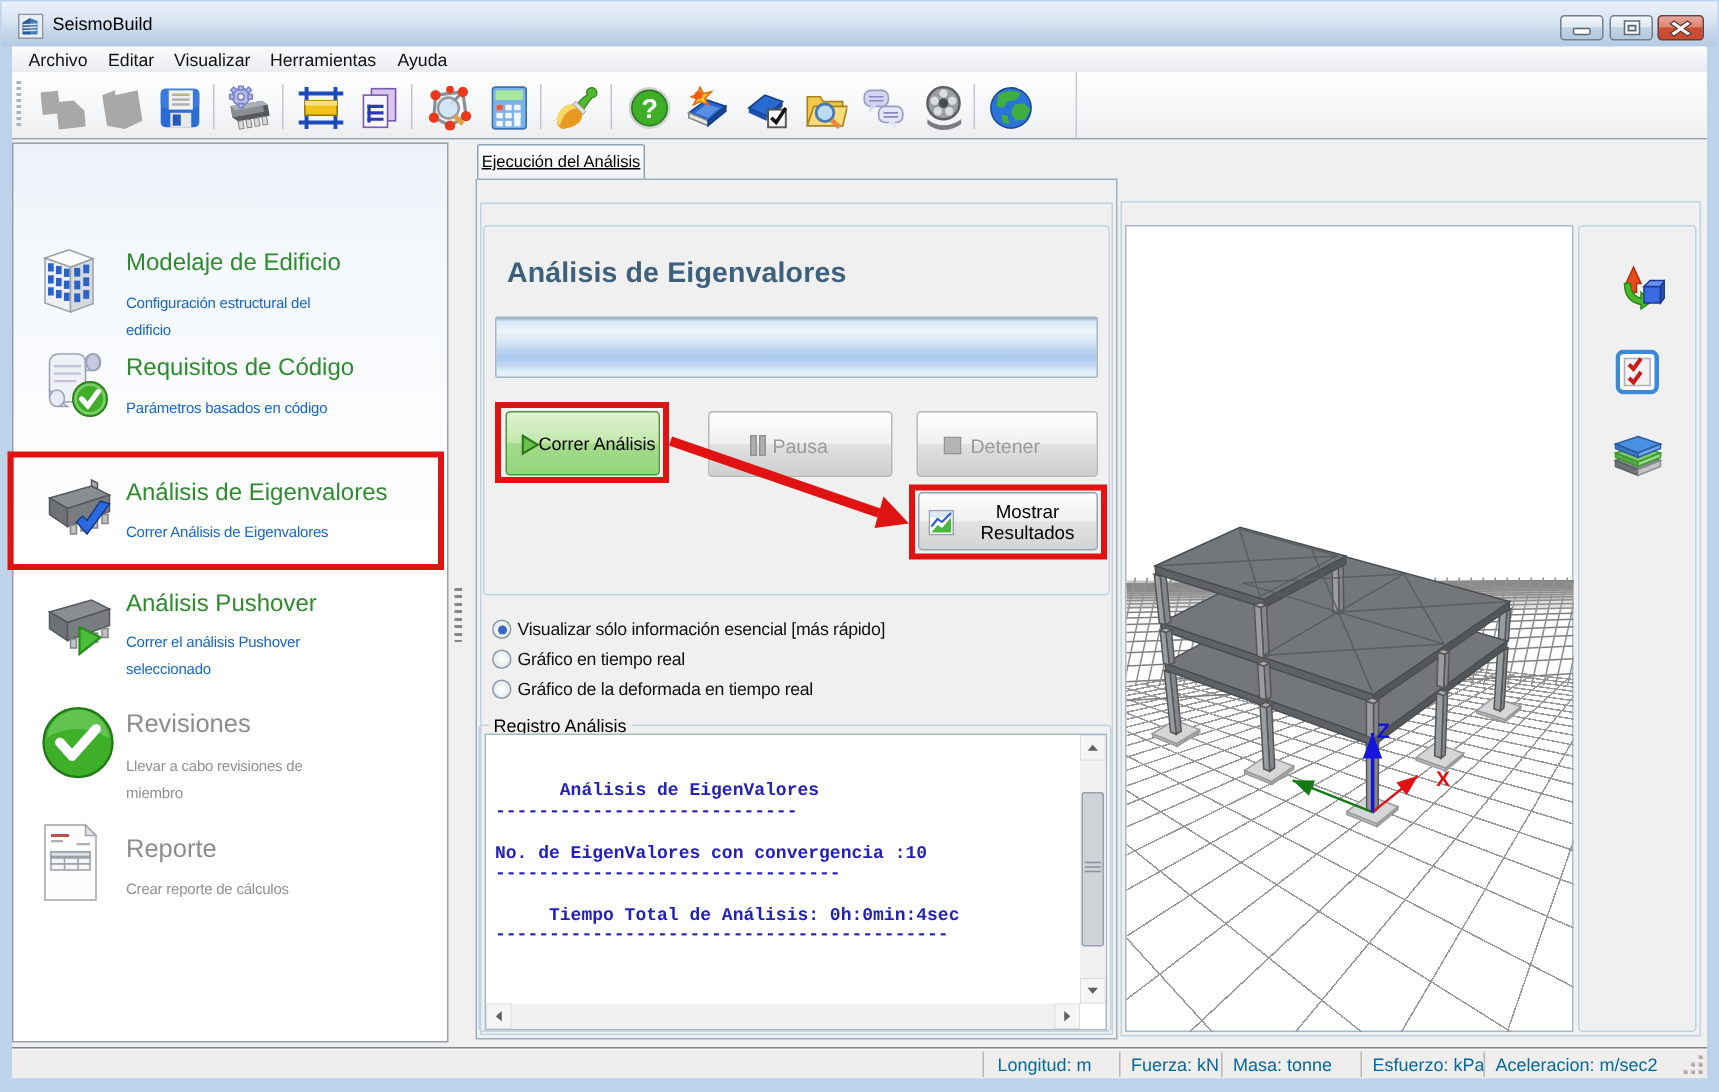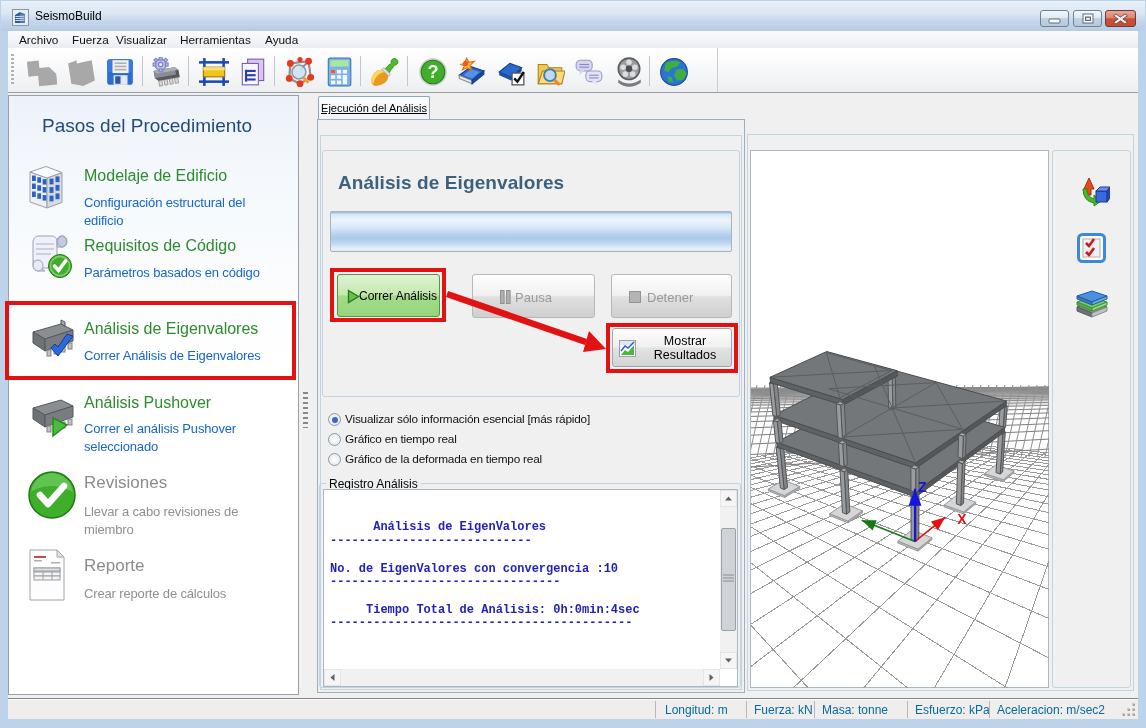--- a/index.html
+++ b/index.html
@@ -30,21 +30,21 @@
   background:repeating-linear-gradient(#aab2ba 0 2px, transparent 2px 4px); }
 .tsep { position:absolute; top:8px; width:1px; height:30px; background:#c2c7cd; }
 .ticon { position:absolute; top:9px; width:30px; height:30px; }
 
 #contentbg { left:8px; top:93px; width:1130px; height:605px; background:#f0f0f0; }
 
 #leftpanel { left:8px; top:95px; width:291px; height:600px; background:#fff; border:1px solid #98a0ac;
   background:linear-gradient(#edf2f9 0%, #f4f8fc 12%, #ffffff 45%); }
 #lp-head { position:absolute; left:33px; top:19px; font-size:19px; color:#1f4c7d; }
 .lp-title { position:absolute; left:75px; font-size:16px; color:#2e8b2e; }
-.lp-sub { position:absolute; left:75px; font-size:13px; letter-spacing:-0.15px; color:#1666cc; line-height:17.5px; }
+.lp-sub { position:absolute; left:75px; font-size:10px; letter-spacing:-0.15px; color:#1666cc; line-height:17.5px; }
 .lp-title.dis { color:#8c8c8c; }
 .lp-sub.dis { color:#909090; }
 .lp-icon { position:absolute; left:18px; }
 #redbox1 { position:absolute; left:-4px; top:205px; width:291px; height:79px; border:4px solid #e01212; }
 
 #splitdots { left:303px; top:392px; width:5px; height:36px;
   background:repeating-linear-gradient(#888 0 2px, transparent 2px 5px); }
 
 #tab { left:318px; top:96px; width:112px; height:24px; white-space:nowrap; overflow:hidden; background:linear-gradient(#fbfcfd, #f0f2f5);
   border:1px solid #8ea4b8; border-bottom:none; border-radius:2px 2px 0 0; font-size:11.5px; color:#000;
@@ -107,21 +107,21 @@
   <div class="abs winbtn" id="btn-max"><svg width="27" height="15" viewBox="0 0 27 15">
         <rect x="9" y="3" width="10" height="9" fill="#fdfdfd" stroke="#5a6a7a" stroke-width="1"></rect>
         <rect x="11" y="5.5" width="6" height="4.5" fill="#5a6a7a"></rect>
         <rect x="12.2" y="6.8" width="3.6" height="2" fill="#fdfdfd"></rect>
       </svg></div>
   <div class="abs winbtn" id="btn-close"><svg width="29" height="15" viewBox="0 0 29 15">
         <path d="M10 3 L14.5 6.2 L19 3 L21.5 4.8 L16.8 8 L21.5 11.2 L19 13 L14.5 9.8 L10 13 L7.5 11.2 L12.2 8 L7.5 4.8 Z" fill="#f4f6f8" stroke="#5a3a34" stroke-width="0.8"></path>
       </svg></div>
   <div class="abs" id="menubar">
     <span class="menu-item" style="left:11px">Archivo</span>
-    <span class="menu-item" style="left:64px">Fuerza</span>
+    <span class="menu-item" style="left:64px">Editar</span>
     <span class="menu-item" style="left:108px">Visualizar</span>
     <span class="menu-item" style="left:172px">Herramientas</span>
     <span class="menu-item" style="left:257px">Ayuda</span>
   </div>
   <div class="abs" id="toolbar">
     <div id="toolband"></div>
     <div id="toolgrip"></div>
     <div class="tsep" style="left:134px"></div>
     <div class="tsep" style="left:180px"></div>
     <div class="tsep" style="left:266px"></div>
@@ -284,21 +284,20 @@
       </svg>
     <svg class="ticon" style="left:651px" viewBox="0 0 28 28">
         <circle cx="14" cy="14" r="12.5" fill="#2a74d8" stroke="#1a4a90"></circle>
         <path d="M6 6 C10 3 16 2.5 20 5 L17 9 L12 10 L9 14 L5 13 Z" fill="#3fae3f"></path>
         <path d="M16 12 L22 11 L26 15 L23 21 L17 22 L14 17 Z" fill="#3fae3f"></path>
         <path d="M8 18 L12 19 L13 24 L9 23 Z" fill="#3fae3f"></path>
       </svg>
   </div>
   <div class="abs" id="contentbg"></div>
   <div class="abs" id="leftpanel">
-    <div id="lp-head">Pasos del Procedimiento</div>
     <div class="lp-title" style="top:71px">Modelaje de Edificio</div>
     <div class="lp-sub" style="top:98px">Configuración estructural del<br>edificio</div>
     <div class="lp-title" style="top:141px">Requisitos de Código</div>
     <div class="lp-sub" style="top:168px">Parámetros basados en código</div>
     <div class="lp-title" style="top:224px">Análisis de Eigenvalores</div>
     <div class="lp-sub" style="top:251px">Correr Análisis de Eigenvalores</div>
     <div class="lp-title" style="top:298px">Análisis Pushover</div>
     <div class="lp-sub" style="top:324px">Correr el análisis Pushover<br>seleccionado</div>
     <div class="lp-title dis" style="top:377px; font-size:17px;">Revisiones</div>
     <div class="lp-sub dis" style="top:407px">Llevar a cabo revisiones de<br>miembro</div>

